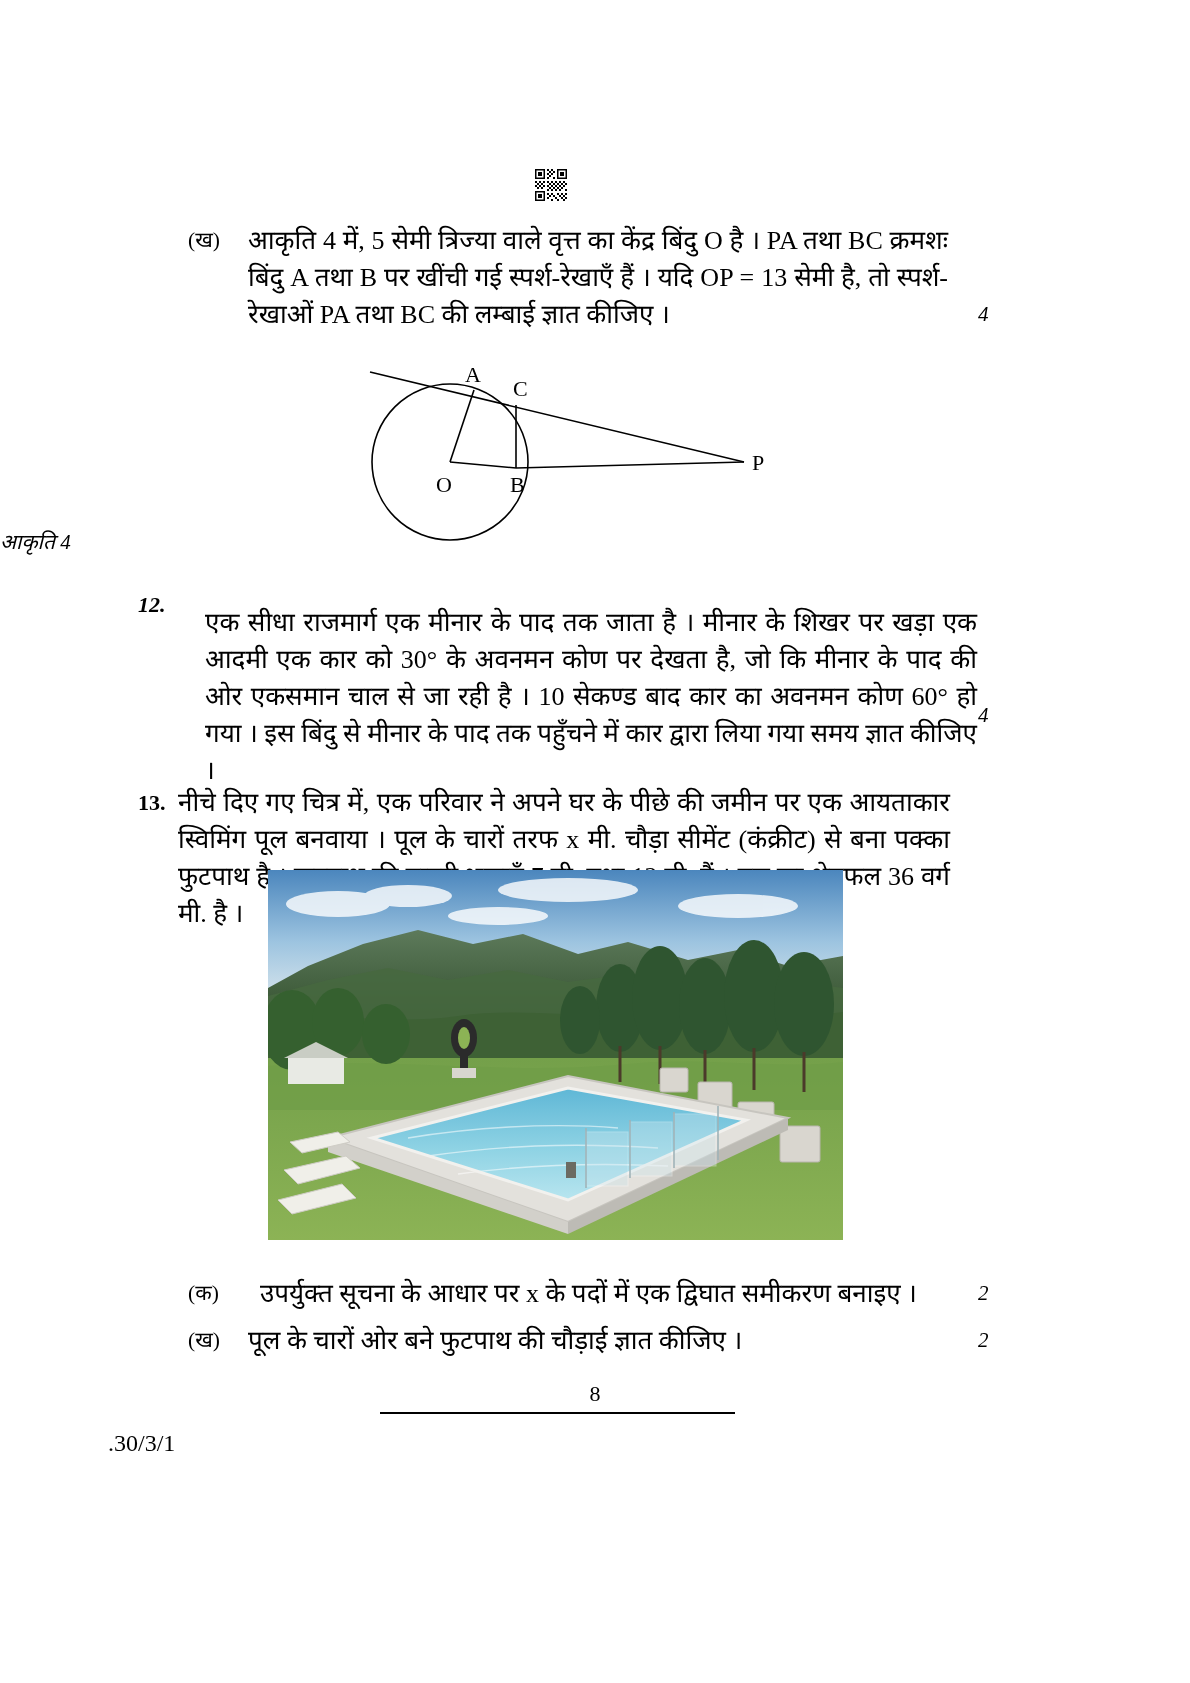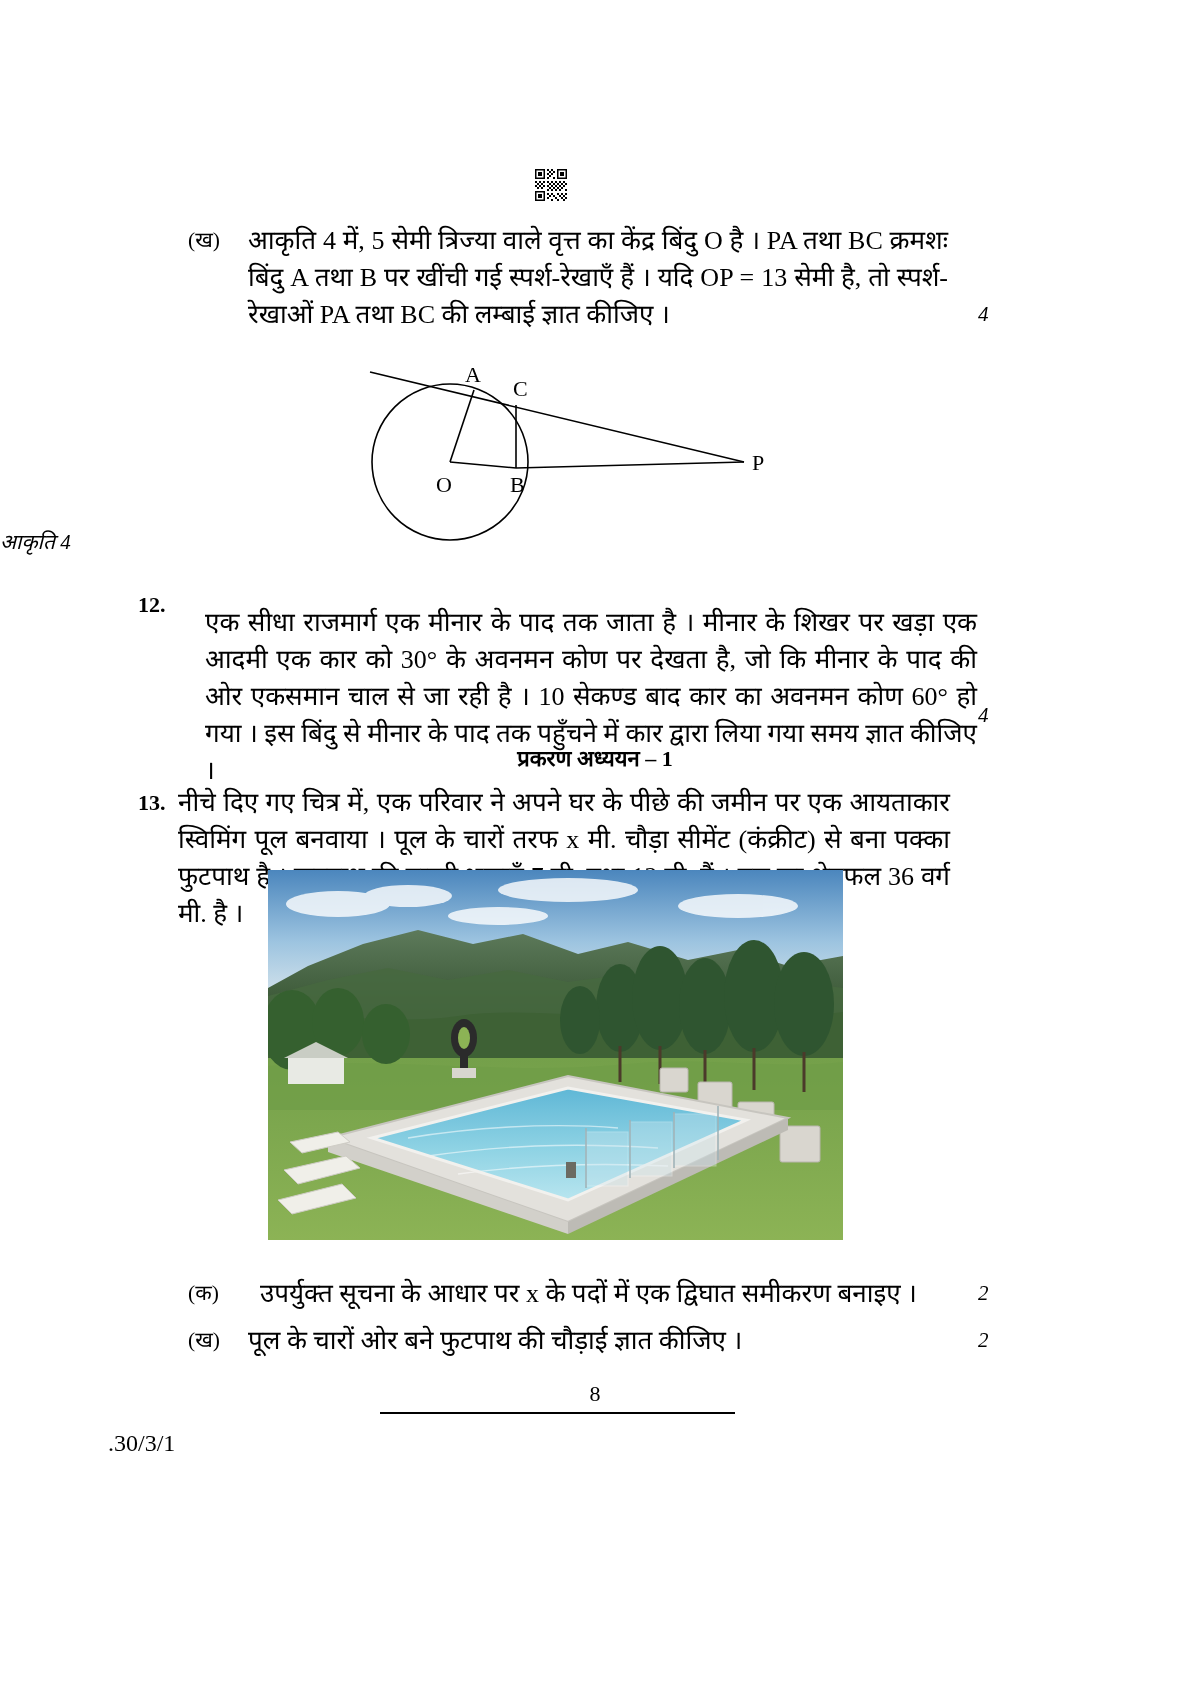--- a/index.html
+++ b/index.html
@@ -85,21 +85,21 @@
   .fig-caption {
     position: absolute;
     left: 0;
     top: 527px;
     width: 1190px;
     font-style: italic;
     font-size: 21px;
   }
 
   
-  #q12-num { left: 138px; top: 586px; }
+  #q12-num { left: 138px; top: 586px; font-style: italic; }
   #q12-text {
     left: 178px;
     top: 604px;
     width: 772px;
     margin-left: 27px;
   }
   #q12-marks { left: 978px; top: 697px; }
 
   
   #case-head { top: 742px; }
@@ -266,21 +266,20 @@
         <text x="422" y="120">P</text>
       </g>
     </svg>
   </div>
   <div class="fig-caption">आकृति 4</div>
 
   <div class="bold-num" id="q12-num">12.</div>
   <div class="para" id="q12-text">एक सीधा राजमार्ग एक मीनार के पाद तक जाता है । मीनार के शिखर पर खड़ा एक आदमी एक कार को 30° के अवनमन कोण पर देखता है, जो कि मीनार के पाद की ओर एकसमान चाल से जा रही है ।  10 सेकण्ड बाद कार का अवनमन कोण 60° हो गया । इस बिंदु से मीनार के पाद तक पहुँचने में कार द्वारा लिया गया समय ज्ञात कीजिए ।</div>
   <div class="marks" id="q12-marks">4</div>
 
-  <div class="center-head" id="case-head">प्रकरण अध्ययन – 1</div>
 
   <div class="bold-num" id="q13-num">13.</div>
   <div class="para" id="q13-text">नीचे दिए गए चित्र में, एक परिवार ने अपने घर के पीछे की जमीन पर एक आयताकार स्विमिंग पूल बनवाया । पूल के चारों तरफ x मी. चौड़ा सीमेंट (कंक्रीट) से बना पक्का फुटपाथ है । फुटपाथ की बाहरी भुजाएँ 7 मी. तथा 12 मी. हैं । पूल का क्षेत्रफल 36 वर्ग मी. है ।</div>
 
   <div class="photo">
     <svg width="575" height="370" viewBox="0 0 575 370" xmlns="http://www.w3.org/2000/svg">
       <defs>
         <linearGradient id="sky" x1="0" y1="0" x2="0" y2="1">
           <stop offset="0%" stop-color="#4b86bd"></stop>
           <stop offset="60%" stop-color="#9dc4e0"></stop>

